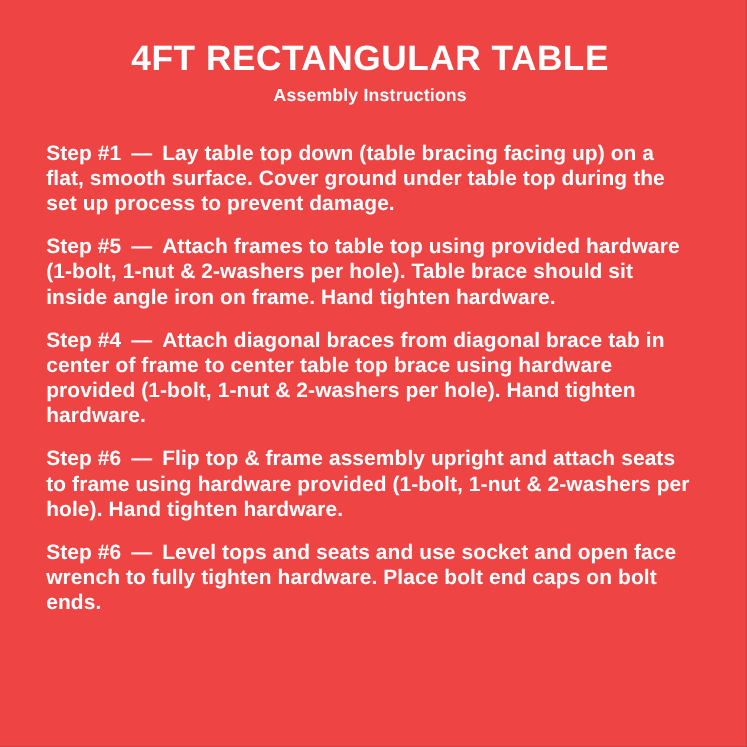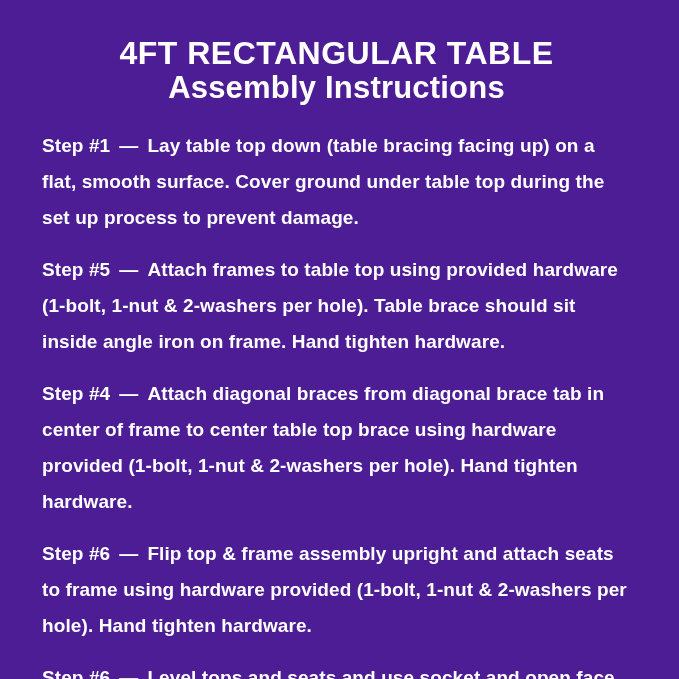--- a/index.html
+++ b/index.html
@@ -23,44 +23,44 @@
     text-align: center;
   }
   .title {
     font-size: 32px;
     line-height: 38px;
     margin: 8px 0 2px 0;
     letter-spacing: 0.5px;
     white-space: nowrap;
   }
   .subtitle {
-    font-size: 31px;
+    font-size: 16px;
     line-height: 28px;
     margin: 0 0 0 0;
     letter-spacing: 0.2px;
   }
   .steps {
     margin-top: 26px;
   }
   .step {
     font-size: 19px;
-    line-height: 36px;
+    line-height: 23px;
     margin: 0 0 16px 0;
     letter-spacing: 0.1px;
     text-align: left;
   }
   .step-sep {
     display: inline-block;
     margin: 0 9px;
   }
 </style>
 </head>
 <body style="background: rgb(0, 0, 0);">
 
-<div class="page" style="background: #4c1d95; color: rgb(255, 255, 255);">
+<div class="page" style="background: #ef4444; color: rgb(255, 255, 255);">
   <div class="header">
     <h1 class="title">4FT RECTANGULAR TABLE</h1>
     <h2 class="subtitle">Assembly Instructions</h2>
   </div>
 
   <div class="steps">
     <p class="step"><span>Step #1</span><span class="step-sep">—</span><span>Lay table top down (table bracing facing up) on a flat, smooth surface. Cover ground under table top during the set up process to prevent damage.</span></p>
 
     <p class="step"><span>Step #5</span><span class="step-sep">—</span><span>Attach frames to table top using provided hardware (1-bolt, 1-nut &amp; 2-washers per hole). Table brace should sit inside angle iron on frame. Hand tighten hardware.</span></p>
 

